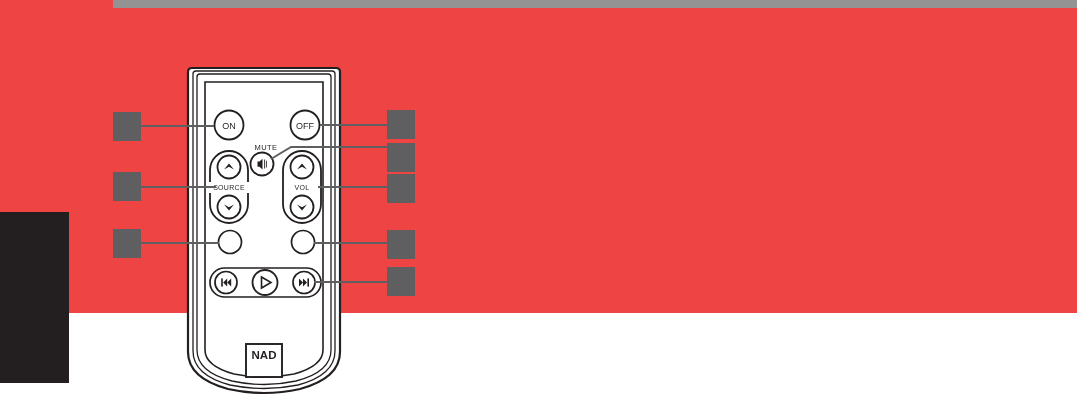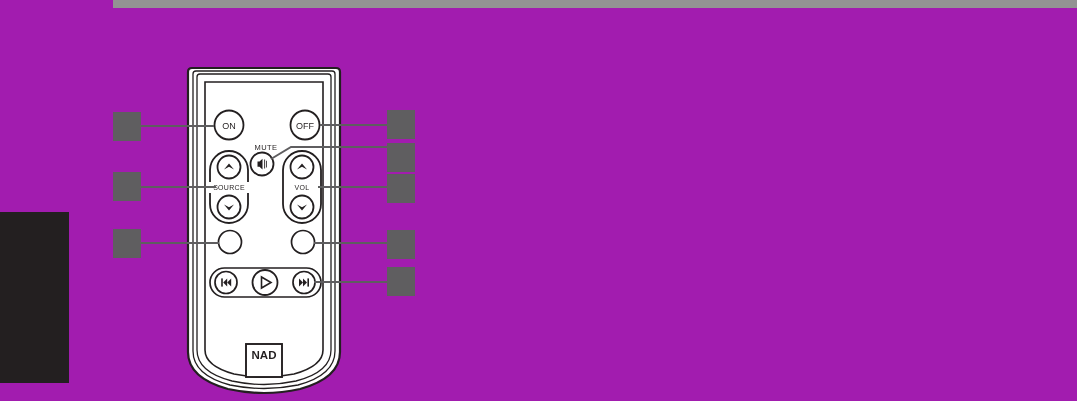--- a/index.html
+++ b/index.html
@@ -4,22 +4,22 @@
 <style>
   * { margin:0; padding:0; box-sizing:border-box; }
   html, body {
     width:1077px; height:401px;
     background:#ffffff;
     font-family:"Liberation Sans", sans-serif;
     overflow:hidden;
   }
   #page {
     position:relative;
-    width:1077px; height:401px;
-    background:#a21caf;
+    width:1077px; height:313px;
+    background:#ef4444;
     text-align:center;
   }
   
   #top-rule {
     position:absolute;
     left:113px; top:0px;
     width:964px; height:8px;
     background:#939393;
   }
   

